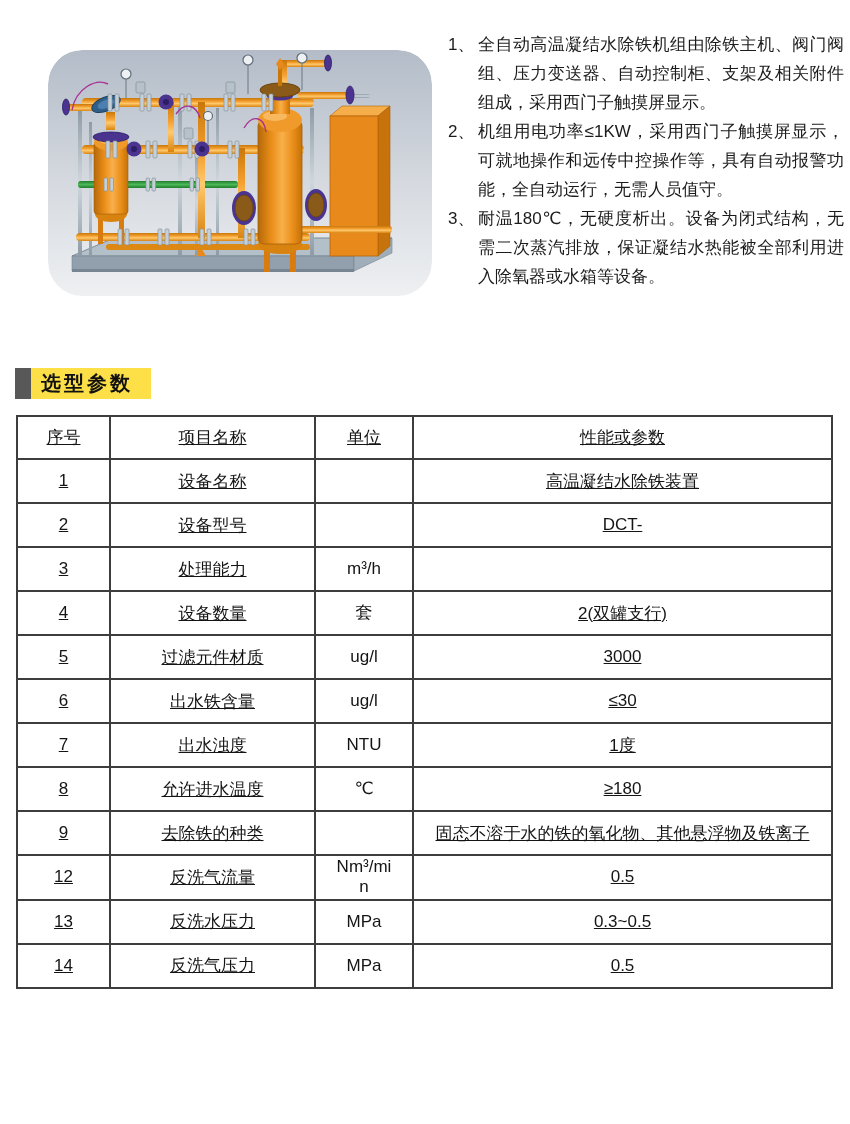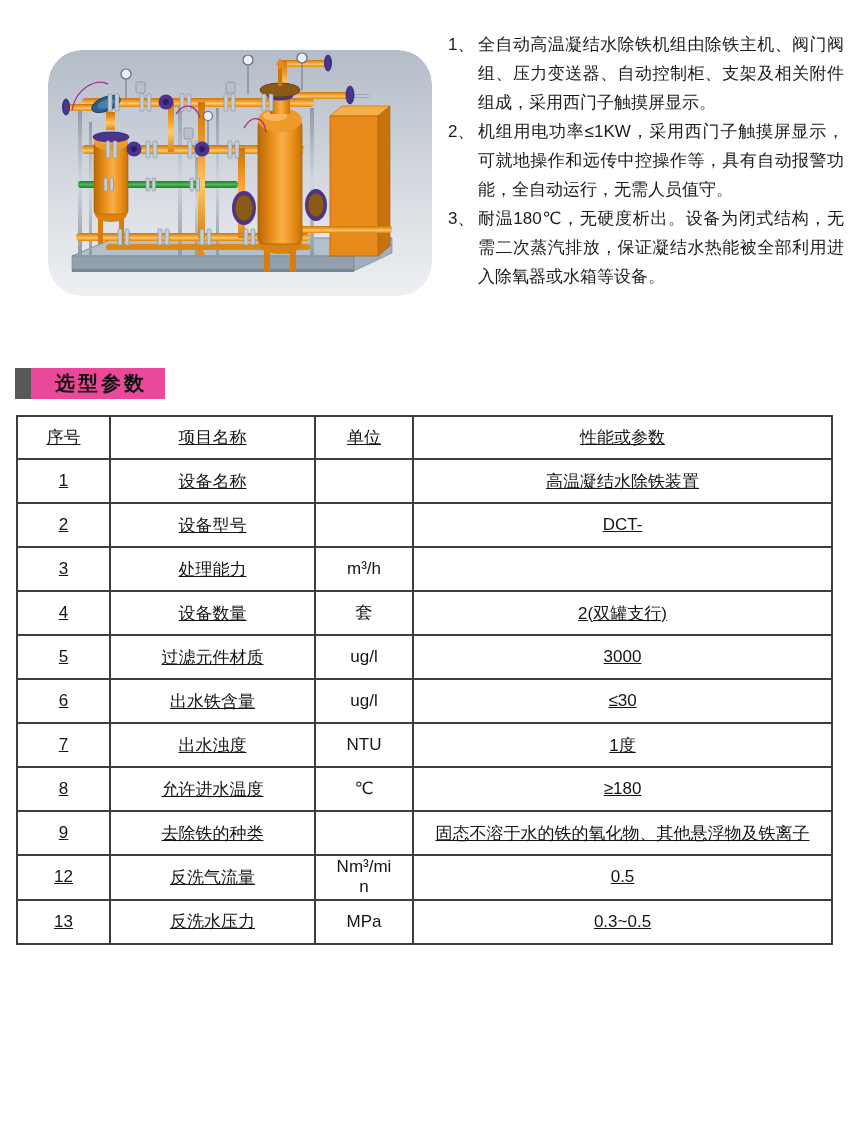--- a/index.html
+++ b/index.html
@@ -29,22 +29,22 @@
   .intro-num{flex:0 0 30px;white-space:nowrap;}
   .intro-text{flex:1;text-align:justify;}
 
   
   .section-header{
     position:absolute;left:15px;top:368px;
     display:flex;align-items:stretch;height:31px;
   }
   .section-square{width:16px;background:#585858;}
   .section-label{
-    background:#ec4899;
-    padding:0 18px 0 24px;
+    background:#fde047;
+    padding:0 18px 0 10px;
     font-size:20px;font-weight:bold;letter-spacing:3px;
     line-height:31px;color:#111;
   }
 
   
   .params-table{
     position:absolute;left:16px;top:415px;
     width:817px;
     border-collapse:collapse;
     table-layout:fixed;
@@ -354,16 +354,22 @@
           <td>反洗气流量</td>
           <td><span class="unit-wrap">Nm³/min</span></td>
           <td>0.5</td>
         </tr>
         <tr>
           <td>13</td>
           <td>反洗水压力</td>
           <td><span class="unit-wrap">MPa</span></td>
           <td>0.3~0.5</td>
         </tr>
+        <tr>
+          <td>14</td>
+          <td>反洗气压力</td>
+          <td><span class="unit-wrap">MPa</span></td>
+          <td>0.5</td>
+        </tr>
       </tbody>
   </table>
 
 </div>
 
 </body></html>

